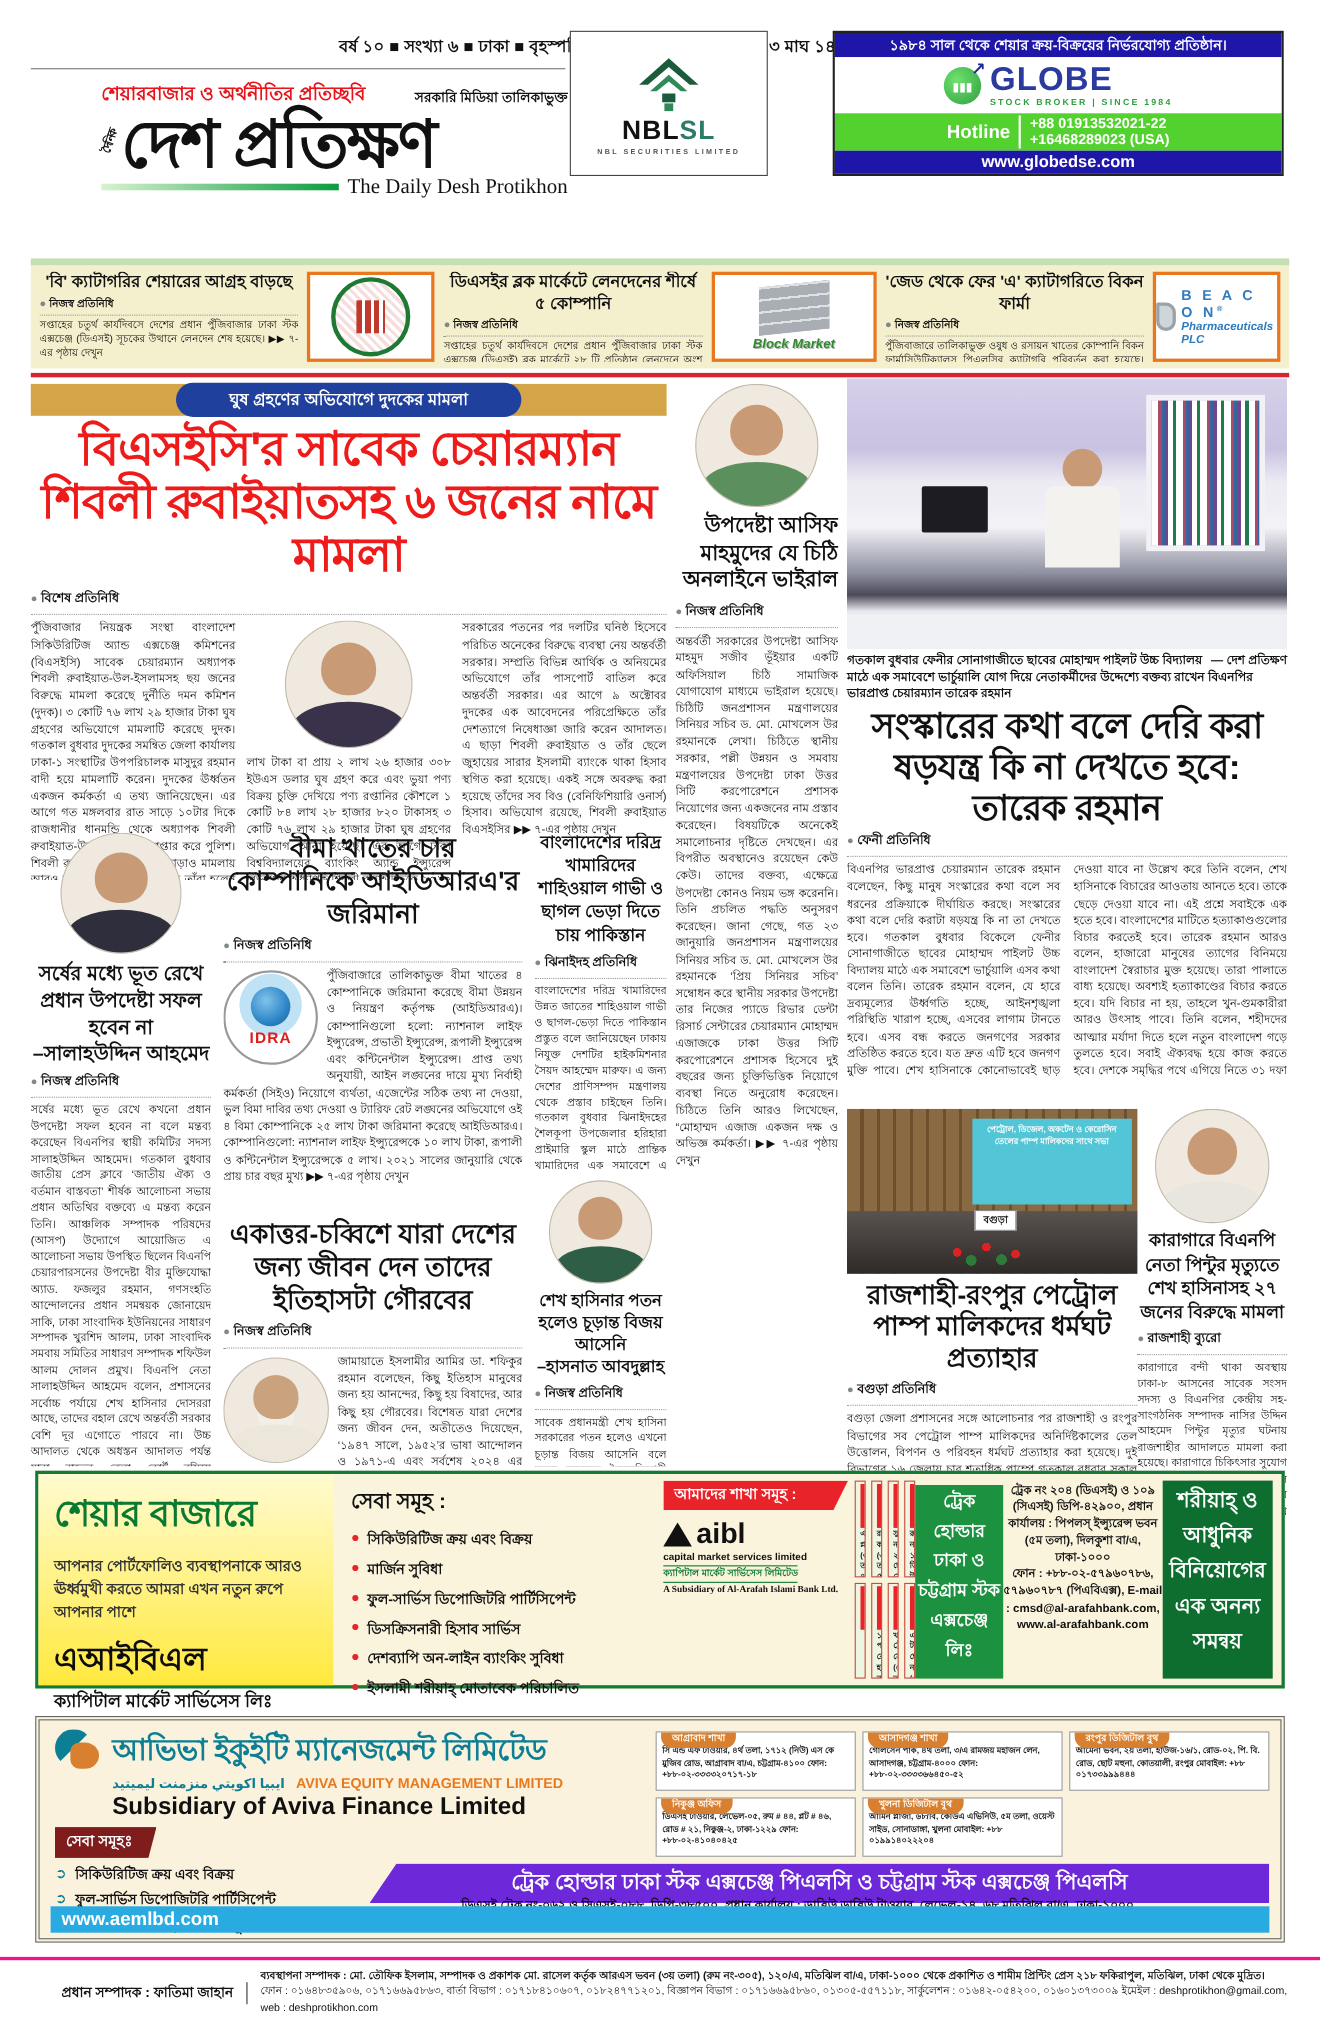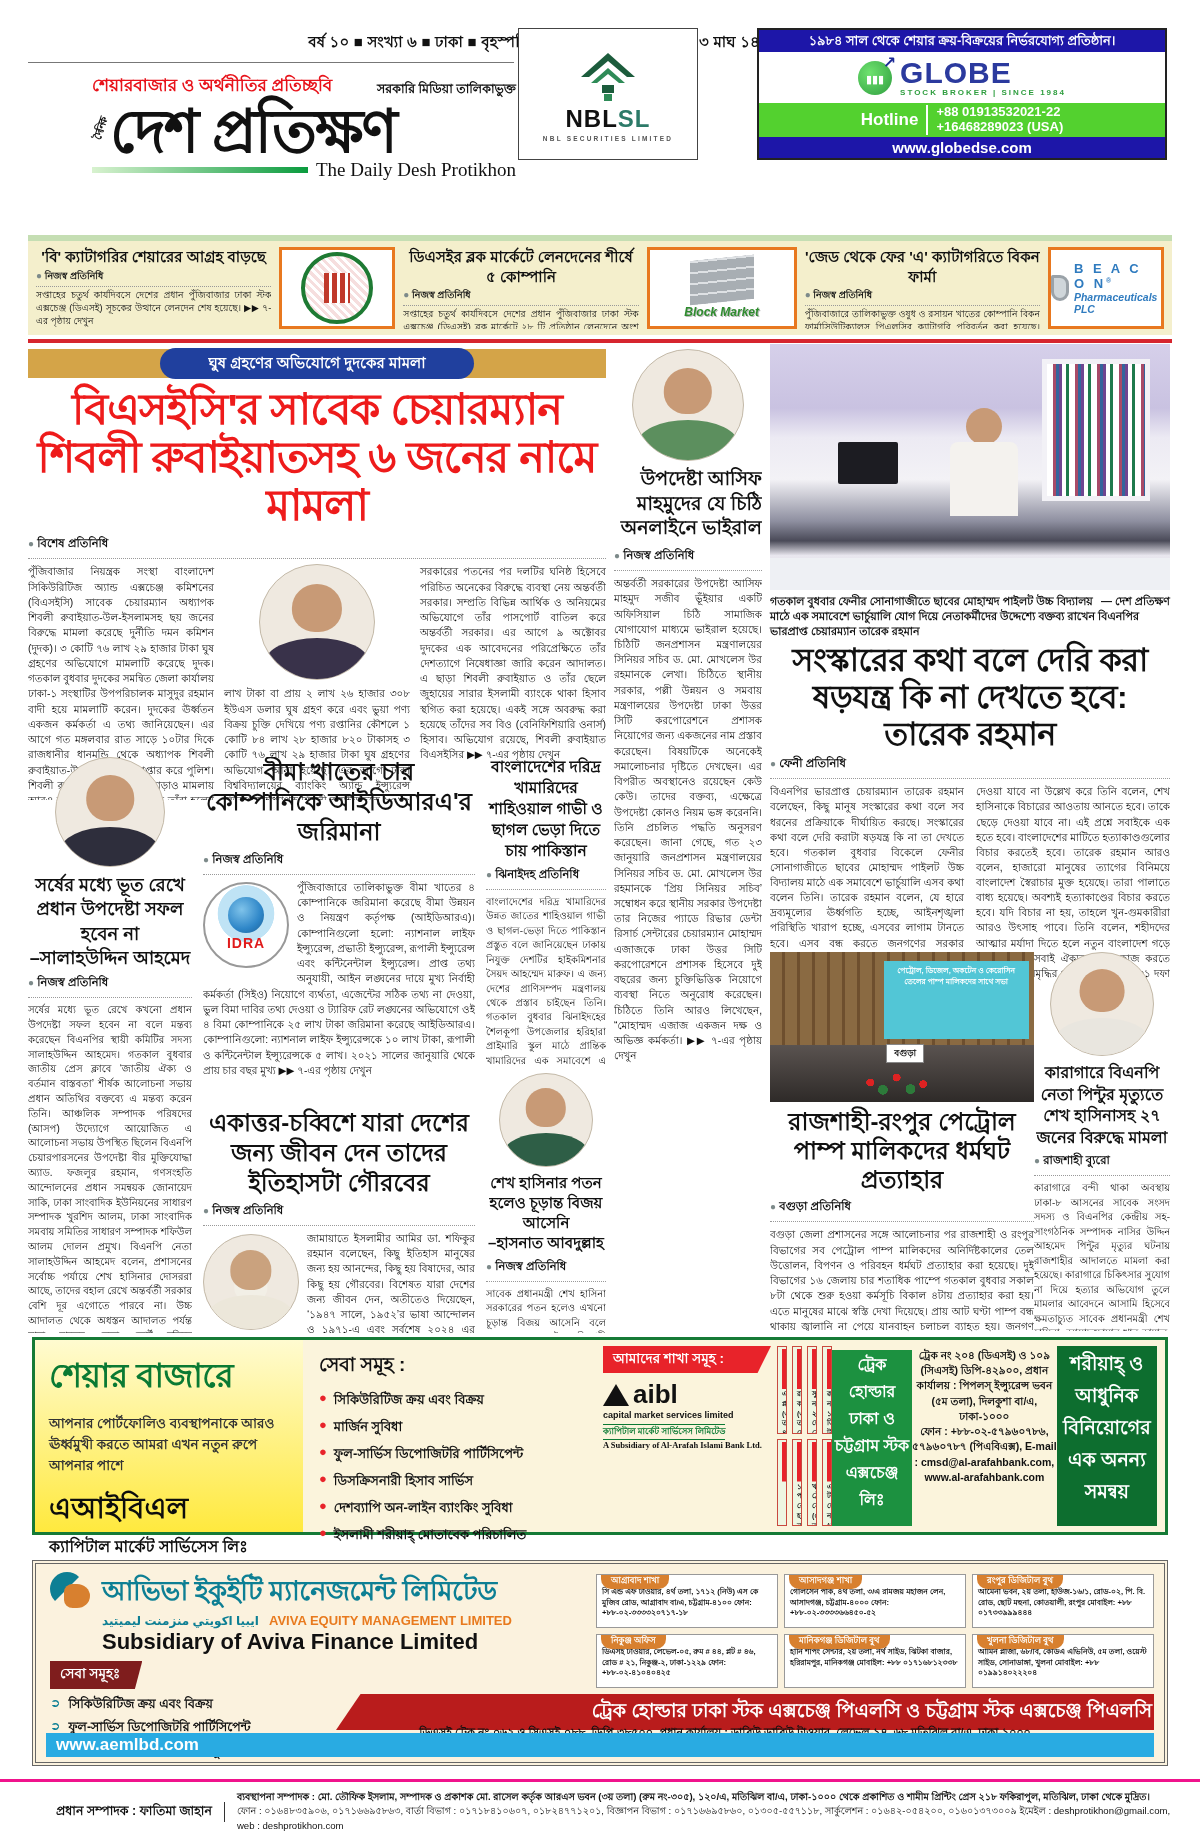--- a/index.html
+++ b/index.html
@@ -75,21 +75,21 @@
   .tvd{position:absolute;left:17%;top:40%;width:15%;height:17%;background:#1c1c22;border-radius:2px}
   .ph-head{position:absolute;left:49%;top:26%;width:9%;height:15%;border-radius:50%;background:#c89a76}
   .ph-body{position:absolute;left:45%;top:40%;width:17%;height:30%;border-radius:8px 8px 0 0;background:#f4f2ee}
   .ptable{position:absolute;left:0;bottom:0;width:100%;height:13%;background:#eef0f4}
   .rcap{left:770px;top:594px;width:400px;font-size:11px;font-weight:700;line-height:1.35}
   .rcap .credit{float:right;font-weight:800}
   .tarek{left:770px;top:642px;width:400px}
   .t-h{font-size:32px;font-weight:800;text-align:center;line-height:1.16;letter-spacing:-.5px}
   .t-body{columns:2;column-gap:12px;height:208px;overflow:hidden;font-size:10.3px;line-height:1.47;text-align:justify;margin-top:2px}
   
-  .lowright{left:770px;top:952px;width:400px;height:380px;display:flex;overflow:hidden}
+  .lowright{left:770px;top:1008px;width:400px;height:380px;display:flex;overflow:hidden}
   .petrol{flex:1.75;min-width:0}
   .petphoto{width:100%;height:150px;position:relative;overflow:hidden;background:repeating-linear-gradient(90deg,#8a6a42 0 12px,#6e4f2e 12px 15px)}
   .pscreen{position:absolute;right:2%;top:6%;width:55%;height:52%;background:#52c6d6;color:#fff;font-size:7.5px;font-weight:700;text-align:center;padding:4px 2px;line-height:1.5}
   .ppl{position:absolute;left:0;bottom:0;width:100%;height:38%;background:linear-gradient(180deg,#5a5350,#2e2a28)}
   .psign{position:absolute;left:44%;bottom:26%;background:#fff;border:1px solid #888;font-size:9px;font-weight:800;padding:1px 7px}
   .pflower{position:absolute;left:30%;bottom:2%;width:40%;height:22%;background:radial-gradient(circle 4px at 20% 50%,#d22 95%,transparent),radial-gradient(circle 4px at 45% 35%,#d22 95%,transparent),radial-gradient(circle 4px at 70% 55%,#d22 95%,transparent),radial-gradient(circle 5px at 58% 70%,#2d7a3a 95%,transparent),radial-gradient(circle 5px at 32% 72%,#2d7a3a 95%,transparent)}
   .pet-h{font-size:24px;font-weight:800;text-align:center;line-height:1.2;margin:6px 0 2px}
   .pintu{width:136px;flex-shrink:0}
   .pin-h{font-size:16px;font-weight:800;text-align:center;line-height:1.35;margin:5px 0 2px}
   
@@ -147,21 +147,21 @@
   .av-ar{font-size:12px;color:#0d7f94;font-weight:700}
   .av-en{font-size:13px;font-weight:800;color:#e87a1e}
   .av-fin{font-size:22px;font-weight:800;margin-left:52px}
   .av-pill{background:#7f1d1d;color:#fff;font-size:13.5px;font-weight:800;display:inline-block;padding:2px 22px 3px 10px;clip-path:polygon(0 0,100% 0,92% 100%,0 100%);margin:6px 0 2px}
   .av-svc{font-size:12.5px;font-weight:700;margin:3.5px 0;display:flex;gap:8px}
   .av-svc .tw{color:#0d7f94;font-weight:800}
   .av-grid{position:absolute;left:560px;right:10px;top:10px;display:grid;grid-template-columns:repeat(3,1fr);grid-template-rows:1fr 1fr;gap:6px;height:114px}
   .avb{position:relative;border:1px solid #999;background:#fff;padding:8px 5px 2px;overflow:hidden}
   .avb .bt{position:absolute;left:4px;top:-1px;background:#d8802f;color:#fff;font-size:8.5px;font-weight:800;padding:0 10px 1px;border-radius:0 0 10px 10px}
   .avb .bb{font-size:7.6px;line-height:1.4;font-weight:600;margin-top:4px}
-  .av-blue{position:absolute;left:300px;right:10px;top:130px;background:#b91c1c;color:#fff;font-size:19px;font-weight:800;text-align:right;padding:2px;clip-path:polygon(3% 0,100% 0,100% 100%,0 100%)}
+  .av-blue{position:absolute;left:300px;right:10px;top:130px;background:#6d28d9;color:#fff;font-size:19px;font-weight:800;text-align:center;padding:2px;clip-path:polygon(3% 0,100% 0,100% 100%,0 100%)}
   .av-addr{position:absolute;left:260px;right:10px;top:160px;font-size:11px;font-weight:700;text-align:center;line-height:1.5}
   .av-web{position:absolute;left:10px;right:10px;bottom:5px;background:#29abe2;color:#fff;font-size:17px;font-weight:800;padding:2px 10px}
   .pinkrule{top:1779px;left:0;width:1200px;height:3px;background:#f0138c}
   .footer{top:1790px;left:56px;width:1120px;display:flex;gap:12px;align-items:center}
   .f-ed{font-size:12.5px;font-weight:700;white-space:nowrap;border-right:1.5px solid #333;padding-right:12px}
   .f-tx{font-size:9.6px;line-height:1.5}
   .f-tx .l1{font-weight:700}
 </style>
 </head>
 <body>
@@ -471,24 +471,20 @@
         </div>
       <div class="avb">
           <span class="bt">রংপুর ডিজিটাল বুথ</span>
           <div class="bb">আমেনা ভবন, ২য় তলা, হাউজ-১৬/১, রোড-০২, পি. বি. রোড, ছোট মহুনা, কোতয়ালী, রংপুর মোবাইল: +৮৮ ০১৭৩৩৯৯৯৪৪৪</div>
         </div>
       <div class="avb">
           <span class="bt">নিকুঞ্জ অফিস</span>
           <div class="bb">ডিএসই টাওয়ার, লেভেল-০৫, রুম # ৪৪, প্লট # ৪৬, রোড # ২১, নিকুঞ্জ-২, ঢাকা-১২২৯ ফোন: +৮৮-০২-৪১০৪০৪২৫</div>
         </div>
       <div class="avb">
-          <span class="bt">মানিকগঞ্জ ডিজিটাল বুথ</span>
-          <div class="bb">হানি শপিং সেন্টার, ২য় তলা, নর্থ সাইড, ঝিটকা বাজার, হরিরামপুর, মানিকগঞ্জ মোবাইল: +৮৮ ০১৭১৬৮১২৩৩৮</div>
-        </div>
-      <div class="avb">
           <span class="bt">খুলনা ডিজিটাল বুথ</span>
           <div class="bb">আমিন প্লাজা, ৬৮/বি, কেডিএ এভিনিউ, ৫ম তলা, ওয়েস্ট সাইড, সোনাডাঙ্গা, খুলনা মোবাইল: +৮৮ ০১৯৯১৪০২২২০৪</div>
         </div>
     </div>
     <div class="av-blue">ট্রেক হোল্ডার ঢাকা স্টক এক্সচেঞ্জ পিএলসি ও চট্টগ্রাম স্টক এক্সচেঞ্জ পিএলসি</div>
     <div class="av-addr"><span>ডিএসই ট্রেক নং-০৬২ ও সিএসই-০৮৮, ডিপি-৩৮৫০০, প্রধান কার্যালয় : ডাব্লিউ ডাব্লিউ টাওয়ার, লেভেল-১৪, ৬৮ মতিঝিল বা/এ, ঢাকা-১০০০</span><br><span>ফোন: +৮৮-০২-৪৭১১৮৭৩৮, ৪৭১১৮৭৫২ (পিএবিএক্স), Email: quary@aemlbd.com</span></div>
     <div class="av-web">www.aemlbd.com</div>
   </div>
 
   <div class="abs pinkrule"></div>

